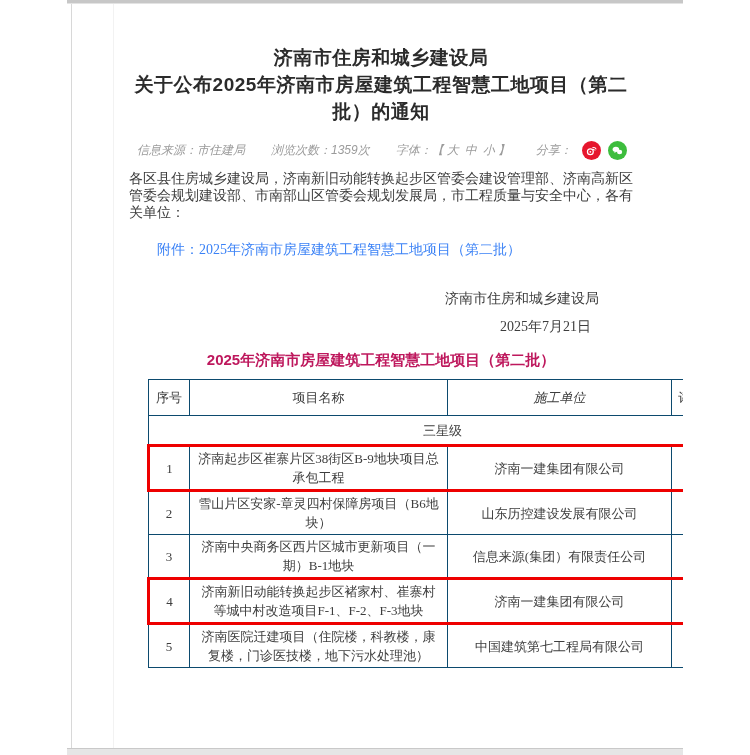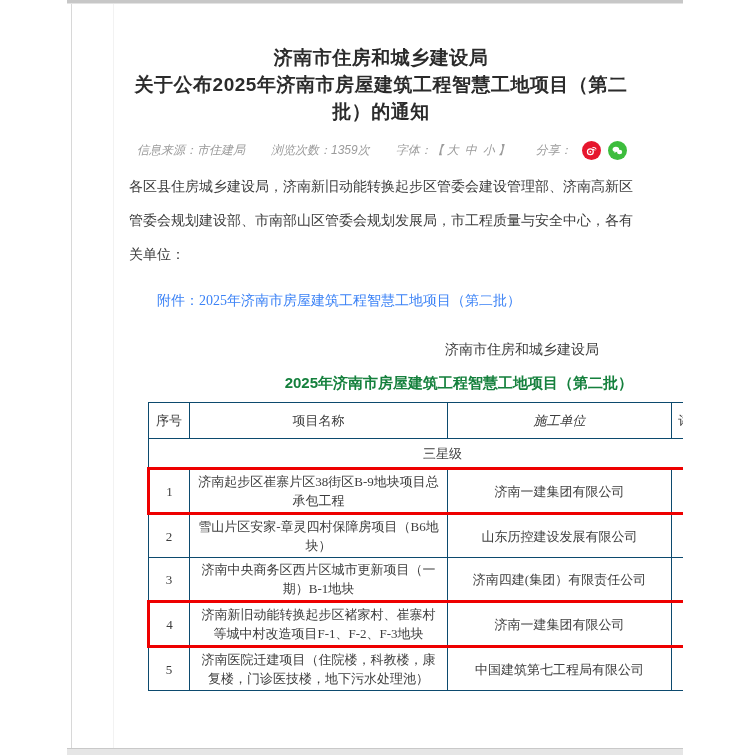--- a/index.html
+++ b/index.html
@@ -24,28 +24,28 @@
   .content { position: relative; padding: 44px 50px 0 62px; }
 
   .doc-title { text-align: center; font-weight: bold; font-size: 19px; line-height: 27px; color: #2b2b2b; letter-spacing: 0.5px; }
 
   .meta-row { margin: 16px 0 0 8px; font-size: 12px; color: #9b9b9b; display: flex; align-items: center; }
   .meta-item { margin-right: 26px; white-space: nowrap; font-style: italic; }
   .meta-font span.fsize { margin: 0 3px; cursor: pointer; }
   .share-icons { display: inline-flex; align-items: center; gap: 7px; vertical-align: middle; }
   .icon-circle { width: 19px; height: 19px; border-radius: 50%; display: inline-flex; align-items: center; justify-content: center; }
 
-  .body-text { font-family: "Liberation Serif", serif; font-size: 14px; line-height: 34px; color: #3d3d3d; margin-top: 10px; text-align: justify; }
+  .body-text { font-family: "Liberation Serif", serif; font-size: 14px; line-height: 17px; color: #3d3d3d; margin-top: 10px; text-align: justify; }
   .body-text p.indent { text-indent: 2em; }
   .attachment { font-family: "Liberation Serif", serif; font-size: 14px; color: #3b82f6; margin-top: 20px; text-indent: 2em; }
 
   .signature { margin-top: 26px; text-align: right; padding-right: 34px; font-family: "Liberation Serif", serif; font-size: 14px; line-height: 28px; color: #3d3d3d; }
   .signature .sig-date { padding-right: 8px; }
 
-  .table-title { margin-top: 10px; text-align: right; font-weight: bold; font-size: 15px; color: #15803d; }
+  .table-title { margin-top: 10px; text-align: center; font-weight: bold; font-size: 15px; color: #be185d; }
 
   .notice-table { border-collapse: collapse; margin: 9px 0 0 18px; width: 588px; table-layout: fixed;
                   font-family: "Liberation Serif", serif; font-size: 13px; color: #3d3d3d; }
   .notice-table td { border: 1px solid #0c4a6e; text-align: center; vertical-align: middle; padding: 2px 6px; line-height: 19px; }
   .col-no { width: 41px; } .col-project { width: 258px; } .col-contractor { width: 224px; font-style: italic; } .col-rating { width: 65px; }
   .row-header td { height: 36px; }
   .row-section td { height: 30px; }
   .row-h34 td { height: 34px; } .row-h38 td { height: 38px; } .row-h42 td { height: 42px; }
 
   tr.hl td { border-top: 3px solid #ee0000; border-bottom: 3px solid #ee0000; }
@@ -97,20 +97,21 @@
     </div>
 
     <div class="body-text">
       <p>各区县住房城乡建设局，济南新旧动能转换起步区管委会建设管理部、济南高新区管委会规划建设部、市南部山区管委会规划发展局，市工程质量与安全中心，各有关单位：</p>
     </div>
 
     <p class="attachment">附件：2025年济南市房屋建筑工程智慧工地项目（第二批）</p>
 
     <div class="signature">
       <div>济南市住房和城乡建设局</div>
+      <div class="sig-date">2025年7月21日</div>
     </div>
 
     <div class="table-title">2025年济南市房屋建筑工程智慧工地项目（第二批）</div>
 
     <table class="notice-table">
       <tbody>
           <tr class="row-header">
         <td class="col-no">序号</td>
         <td class="col-project">项目名称</td>
         <td class="col-contractor">施工单位</td>
@@ -127,21 +128,21 @@
       </tr>
       <tr class="row-h34">
         <td>2</td>
         <td>雪山片区安家-章灵四村保障房项目（B6地块）</td>
         <td>山东历控建设发展有限公司</td>
         <td>三星级</td>
       </tr>
       <tr class="row-h42">
         <td>3</td>
         <td>济南中央商务区西片区城市更新项目（一期）B-1地块</td>
-        <td>济南四建(集团）有限责任公司</td>
+        <td>信息来源(集团）有限责任公司</td>
         <td>三星级</td>
       </tr>
       <tr class="row-h38 hl">
         <td>4</td>
         <td>济南新旧动能转换起步区褚家村、崔寨村等城中村改造项目F-1、F-2、F-3地块</td>
         <td>济南一建集团有限公司</td>
         <td>三星级</td>
       </tr>
       <tr class="row-h42">
         <td>5</td>

